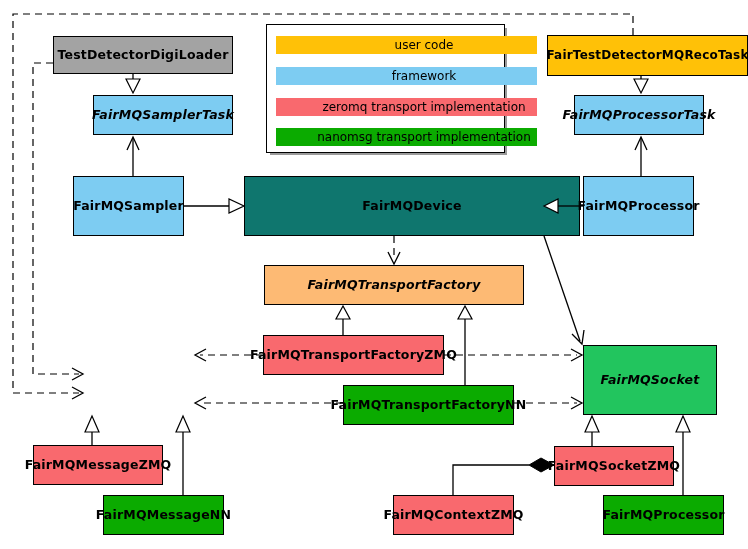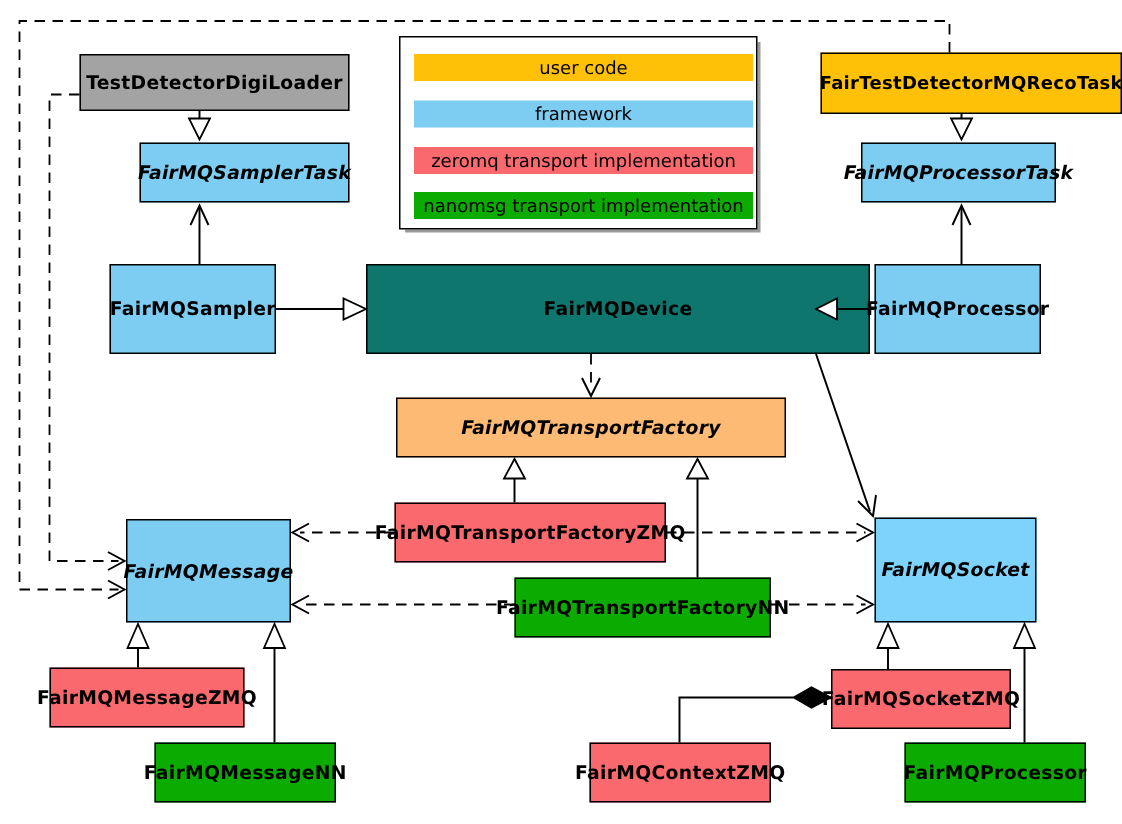--- a/index.html
+++ b/index.html
@@ -15,21 +15,21 @@
   }
   .abstract{font-style:italic;}
   #legend{
     position:absolute;left:266px;top:24px;width:239px;height:129px;
     background:#fff;border:1px solid #000;box-sizing:border-box;
     box-shadow:3px 3px 0 -1px #9a9a9a;z-index:1;
   }
   .legend-row{
     position:absolute;left:9px;width:226px;height:18px;
     display:flex;align-items:center;justify-content:center;
-    font-size:12px;color:#000;font-weight:normal;
+    font-size:12px;color:#000;font-weight:normal;padding-left:35px;
   }
   svg.wires{position:absolute;left:0;top:0;z-index:2;pointer-events:none;}
   .solid{stroke:#000;stroke-width:1.3;fill:none;}
   .dashed{stroke:#000;stroke-width:1.2;fill:none;stroke-dasharray:7 5;}
   .tri{fill:#fff;stroke:#000;stroke-width:1.2;}
   .vee{fill:none;stroke:#000;stroke-width:1.3;}
   .diamond{fill:#000;stroke:#000;}
 </style>
 </head>
 <body>
@@ -159,22 +159,21 @@
 
   <div class="node" style="left: 73px; top: 176px; width: 111px; height: 60px; background: rgb(125, 204, 242); text-align: right;">FairMQSampler</div>
   <div class="node" style="left: 244px; top: 176px; width: 336px; height: 60px; background: #0f766e;">FairMQDevice</div>
   <div class="node" style="left: 583px; top: 176px; width: 111px; height: 60px; background: rgb(125, 204, 242);">FairMQProcessor</div>
 
   <div class="node abstract" style="left: 264px; top: 265px; width: 260px; height: 40px; background: #fdba74;">FairMQTransportFactory</div>
 
   <div class="node" style="left: 263px; top: 335px; width: 181px; height: 40px; background: rgb(249, 105, 110);">FairMQTransportFactoryZMQ</div>
   <div class="node" style="left: 343px; top: 385px; width: 171px; height: 40px; background: rgb(11, 171, 0);">FairMQTransportFactoryNN</div>
 
-  <div class="node abstract" style="left: 84px; top: 346px; width: 110px; height: 69px; background: rgb(125, 204, 242);">FairMQMessage</div>
-  <div class="node abstract" style="left: 583px; top: 345px; width: 108px; height: 70px; background: #7dd3fc;">FairMQSocket</div>
+  <div class="node abstract" style="left: 583px; top: 345px; width: 134px; height: 70px; background: #22c55e;">FairMQSocket</div>
 
   <div class="node" style="left: 33px; top: 445px; width: 130px; height: 40px; background: rgb(249, 105, 110);">FairMQMessageZMQ</div>
   <div class="node" style="left: 103px; top: 495px; width: 121px; height: 40px; background: rgb(11, 171, 0);">FairMQMessageNN</div>
 
   <div class="node" style="left: 554px; top: 446px; width: 120px; height: 40px; background: rgb(249, 105, 110);">FairMQSocketZMQ</div>
   <div class="node" style="left: 393px; top: 495px; width: 121px; height: 40px; background: rgb(249, 105, 110);">FairMQContextZMQ</div>
   <div class="node" style="left: 603px; top: 495px; width: 121px; height: 40px; background: rgb(11, 171, 0);">FairMQProcessor</div>
 
 </div>
 

